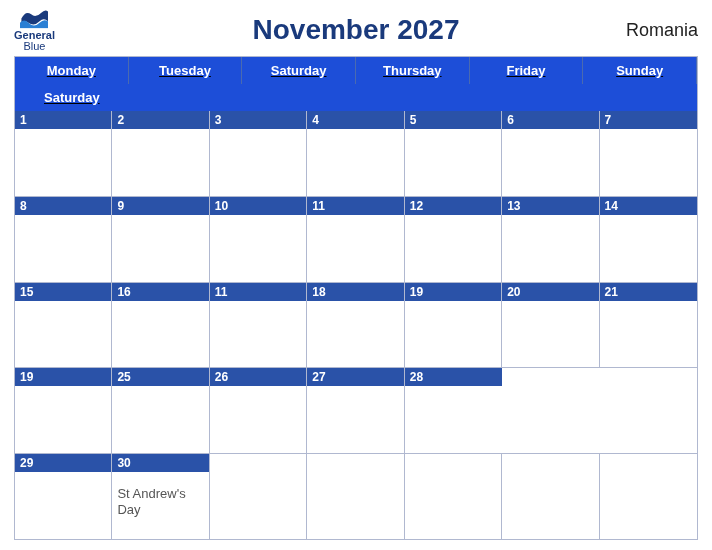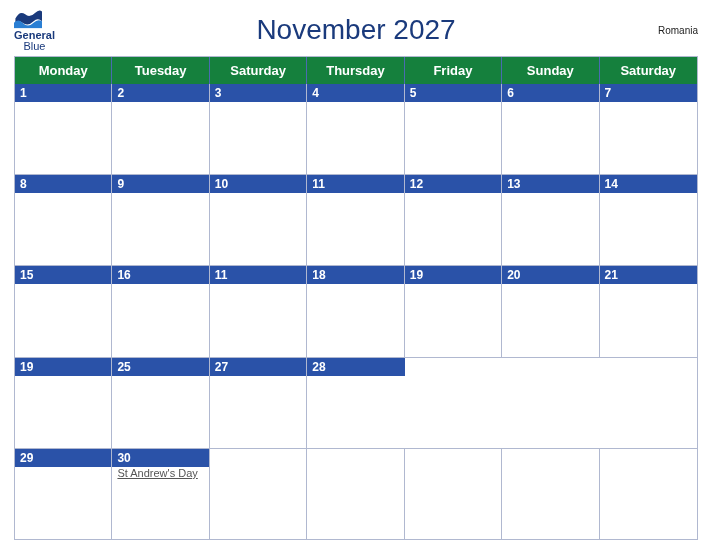--- a/index.html
+++ b/index.html
@@ -25,21 +25,21 @@
       margin-bottom: 6px;
       padding: 4px 0;
     }
     .logo {
       position: absolute;
       left: 0;
       top: 50%;
       transform: translateY(-50%);
       display: flex;
       flex-direction: column;
-      align-items: flex-start;
+      align-items: center;
     }
     .logo-text-general {
       font-size: 11px;
       font-weight: bold;
       color: #1a3a7c;
       line-height: 1;
     }
     .logo-text-blue {
       font-size: 11px;
       font-weight: normal;
@@ -52,42 +52,43 @@
       margin-bottom: 1px;
     }
     .logo-label {
       display: flex;
       flex-direction: column;
       align-items: center;
       line-height: 1.1;
     }
     .title {
       font-size: 28px;
-      font-weight: normal;
+      font-weight: bold;
       color: #1a3a7c;
       text-align: right;
     }
     .country {
       position: absolute;
       right: 0;
       top: 50%;
       transform: translateY(-50%);
-      font-size: 10px;
+      font-size: 18px;
       color: #222;
     }
     .calendar {
       flex: 1;
       display: flex;
       flex-direction: column;
       border: 1px solid #b0b8d0;
     }
     .day-headers {
       display: grid;
-      grid-template-columns: repeat(7, 1fr);
-      background: #15803d;
+      grid-template-columns: repeat(6, 1fr);
+      background: #1d4ed8;
+      text-decoration: underline;
     }
     .day-header {
       text-align: center;
       color: #fff;
       font-size: 13px;
       font-weight: bold;
       padding: 6px 2px;
       border-right: 1px solid #4a6ab0;
     }
     .day-header:last-child {
@@ -126,25 +127,24 @@
       margin: -3px -5px 0 -5px;
       display: flex;
       align-items: flex-start;
     }
     .day-number-header {
       font-size: 12px;
       font-weight: bold;
       color: #fff;
     }
     .holiday-label {
-      font-size: 11px;
+      font-size: 13px;
       color: #555;
-      margin-top: 0;
+      margin-top: 14px;
       line-height: 1.2;
-      text-decoration: underline;
     }
     .week-row .day-cell .day-header-row {
       background: #2a52a8;
     }
   </style>
 </head>
 <body>
 
 <div class="page">
   <div class="header">
@@ -291,20 +291,25 @@
               <span class="day-number-header">19</span>
             </div>
           </div>
           <div class="day-cell">
             <div class="day-header-row">
               <span class="day-number-header">25</span>
             </div>
           </div>
           <div class="day-cell">
             <div class="day-header-row">
+              <span class="day-number-header">26</span>
+            </div>
+          </div>
+          <div class="day-cell">
+            <div class="day-header-row">
               <span class="day-number-header">27</span>
             </div>
           </div>
           <div class="day-cell">
             <div class="day-header-row">
               <span class="day-number-header">28</span>
             </div>
           </div>
         </div>
         <div class="week-row">

